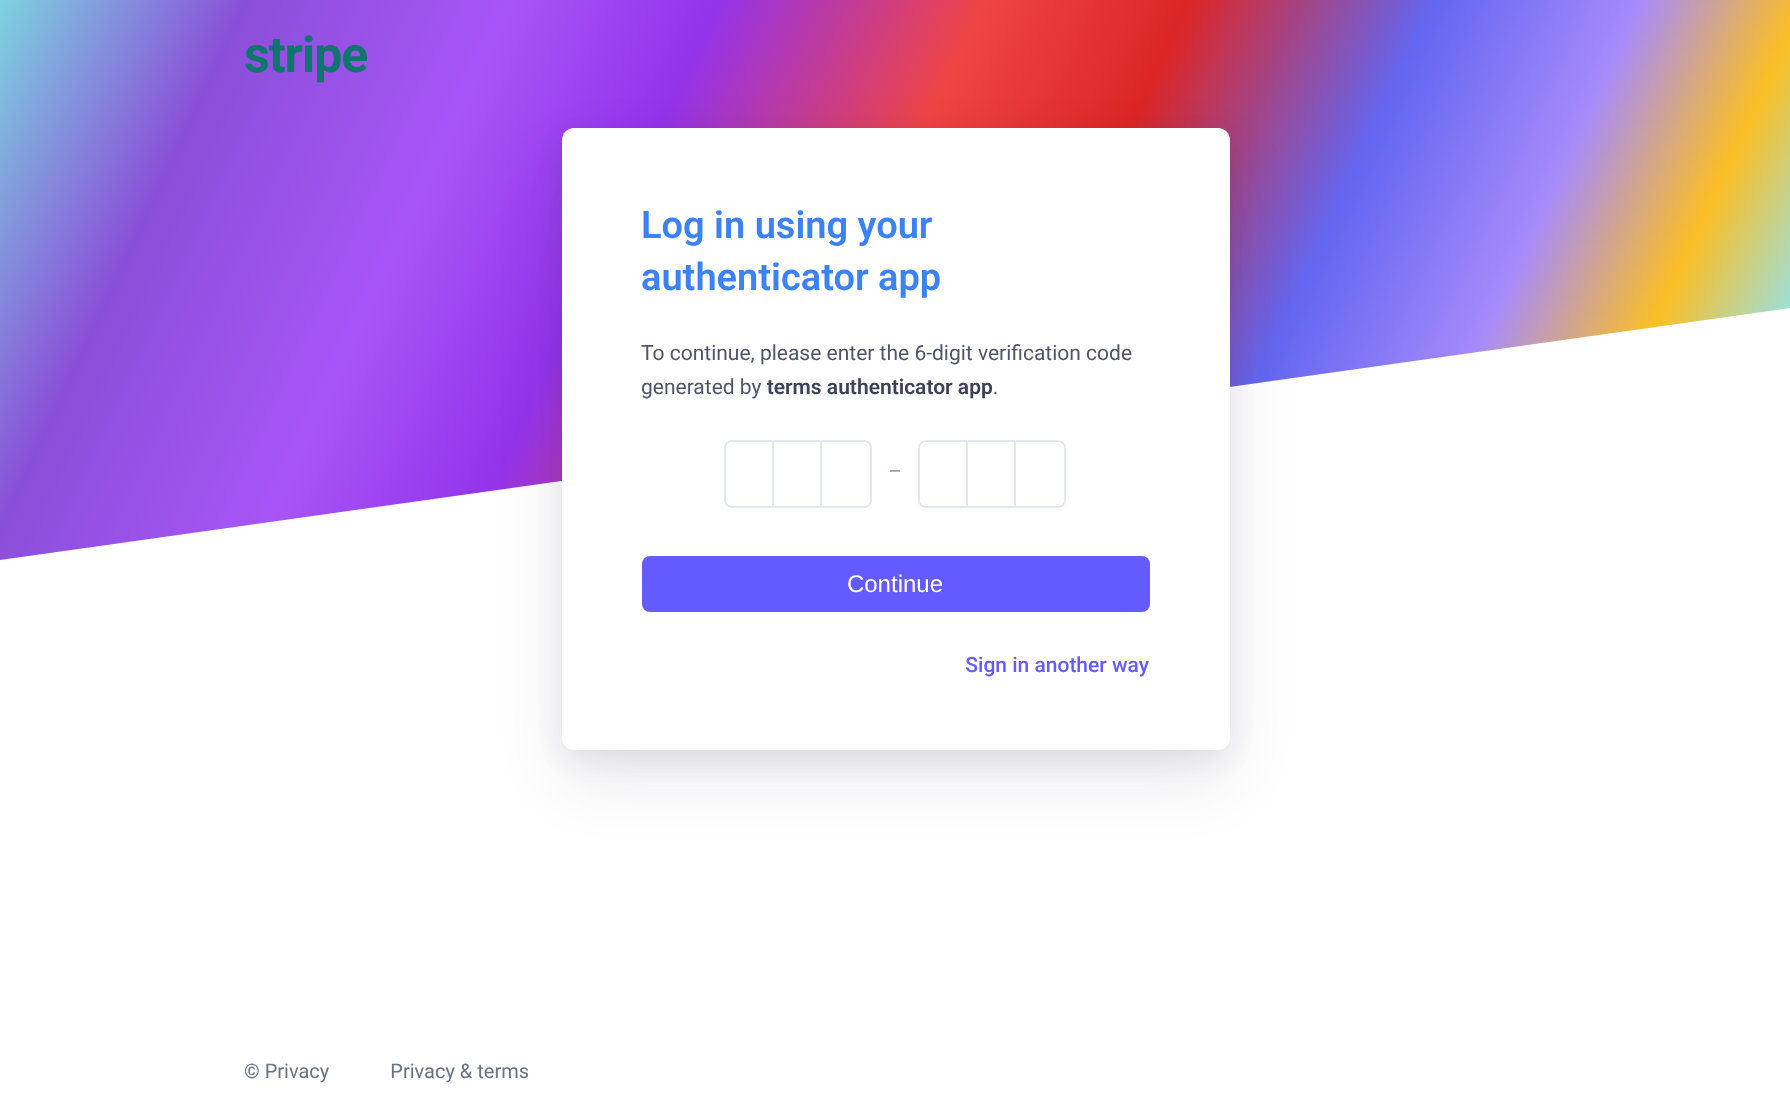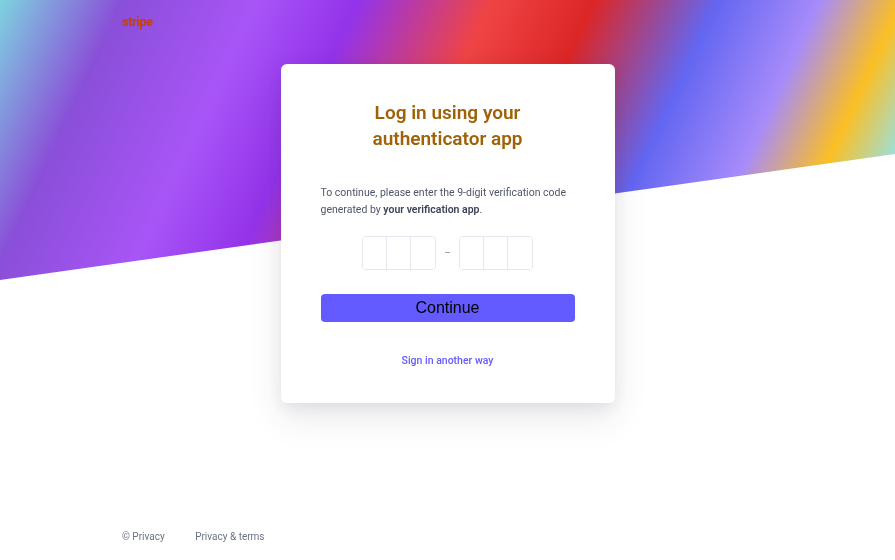--- a/index.html
+++ b/index.html
@@ -27,45 +27,44 @@
         #6366f1 70%,
         #a78bfa 80%,
         #fbbf24 88%,
         #93e3ed 95%);
       clip-path: polygon(0 0, 100% 0, 100% 55%, 0 100%);
     }
     .logo {
       position: absolute;
       top: 14px;
       left: 122px;
-      color: #c2410c;
+      color: #0f766e;
       font-weight: 700;
-      font-size: 13px;
+      font-size: 25px;
       letter-spacing: -0.5px;
       z-index: 2;
     }
     .card {
       position: absolute;
       top: 64px;
       left: 50%;
       transform: translateX(-50%);
       width: 334px;
       background: #ffffff;
       border-radius: 6px;
       box-shadow: 0 15px 35px rgba(50,50,93,0.1), 0 5px 15px rgba(0,0,0,0.07);
       padding: 36px 40px 36px 40px;
       z-index: 3;
     }
     .card h1 {
       font-size: 19px;
       font-weight: 600;
-      color: #a16207;
+      color: #3b82f6;
       line-height: 1.35;
-      margin-bottom: 34px;
-      text-align: center;
+      margin-bottom: 18px;
     }
     .card .instructions {
       font-size: 10.5px;
       color: #4f566b;
       line-height: 1.55;
       margin-bottom: 18px;
     }
     .card .instructions strong {
       font-weight: 600;
       color: #3c4257;
@@ -96,37 +95,36 @@
     }
     .code-cell:last-child { border-right: none; }
     .sep {
       color: #8792a2;
       font-size: 10px;
     }
     .btn-primary {
       width: 100%;
       height: 28px;
       background: #635bff;
-      color: #000000;
+      color: #ffffff;
       border: none;
       border-radius: 4px;
-      font-size: 16px;
+      font-size: 12px;
       font-weight: 500;
       cursor: pointer;
       margin-bottom: 20px;
     }
     .alt-link {
       display: block;
-      text-align: center;
+      text-align: right;
       font-size: 10.5px;
       color: #635bff;
       text-decoration: none;
       font-weight: 500;
       cursor: pointer;
-      margin-top: 12px;
     }
     .footer {
       position: absolute;
       bottom: 18px;
       left: 122px;
       font-size: 10px;
       color: #697386;
     }
     .footer a {
       color: #697386;
@@ -138,21 +136,21 @@
 <body>
 
 <div class="bg-gradient"></div>
 
 <div class="logo">stripe</div>
 
 <div class="card">
   <h1>Log in using your authenticator app</h1>
 
   <p class="instructions">
-    <span>To continue, please enter the 9-digit verification code generated by </span><strong>your verification app</strong><span>.</span>
+    <span>To continue, please enter the 6-digit verification code generated by </span><strong>terms authenticator app</strong><span>.</span>
   </p>
 
   <div class="code-row">
     <div class="code-group">
       <input class="code-cell" type="text" maxlength="1" value="" style="">
       <input class="code-cell" type="text" maxlength="1" value="" style="">
       <input class="code-cell" type="text" maxlength="1" value="" style="">
     </div>
     <span class="sep">–</span>
     <div class="code-group">

